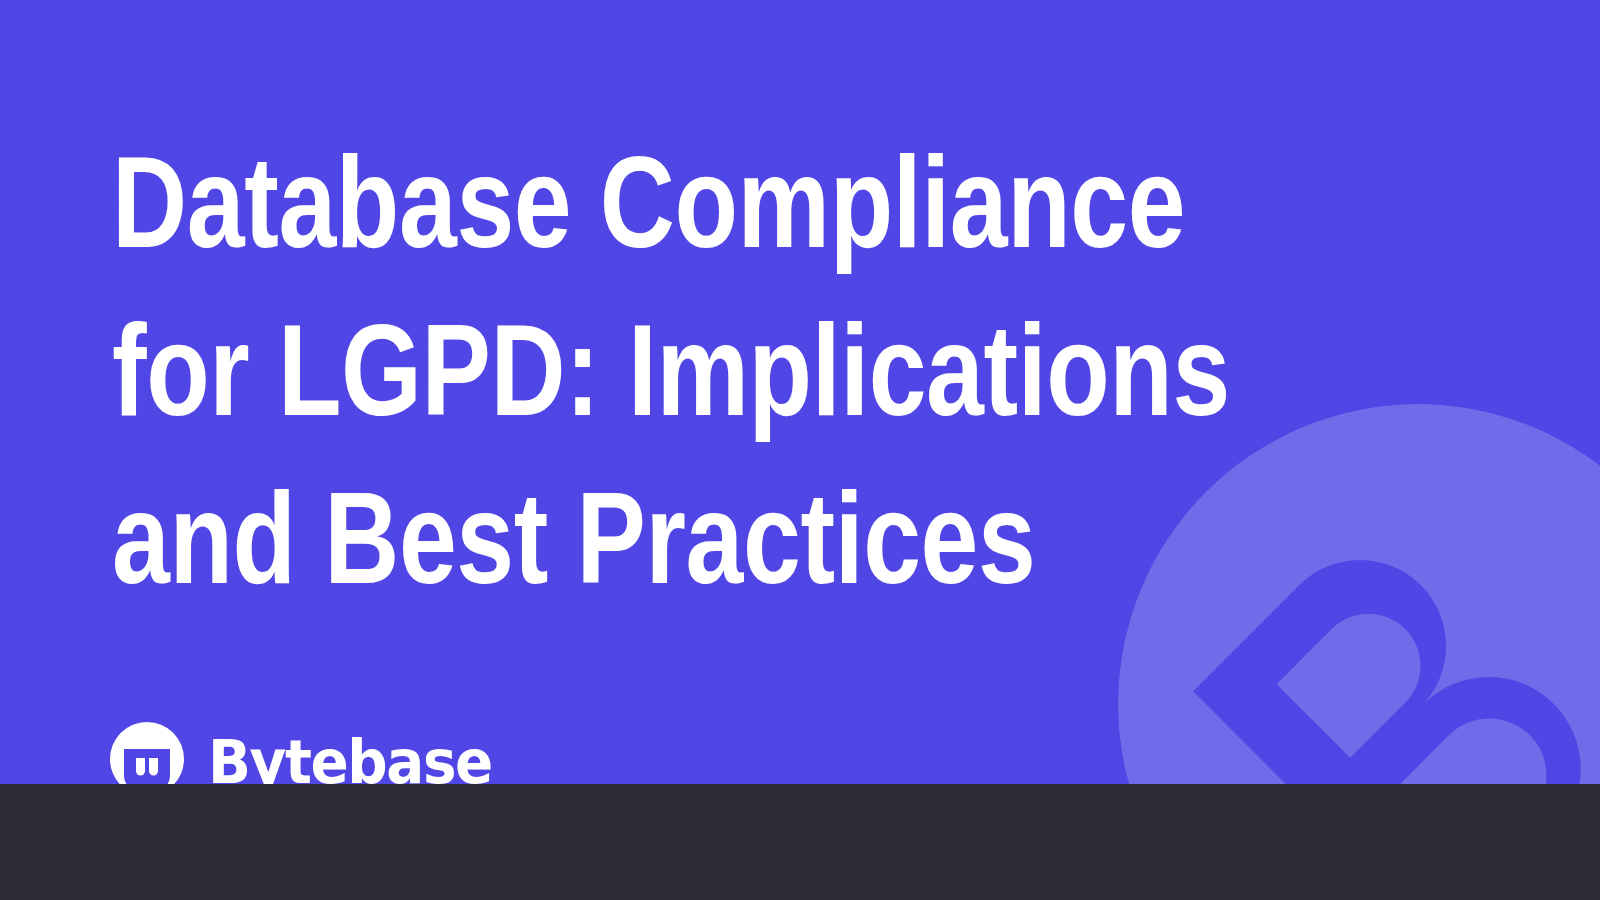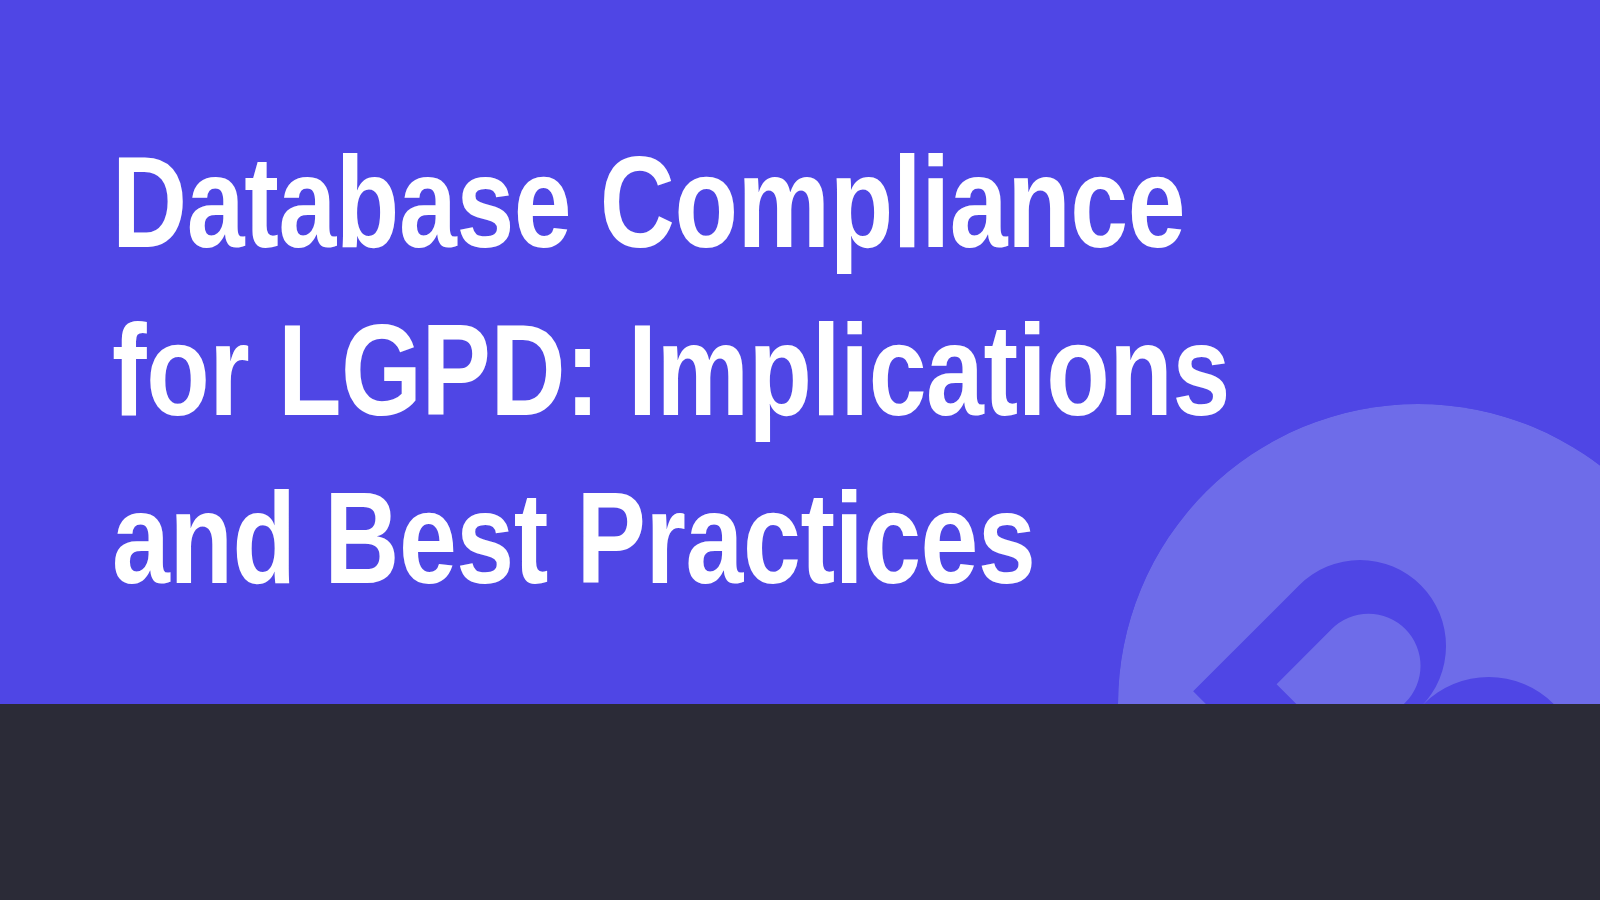--- a/index.html
+++ b/index.html
@@ -3,21 +3,21 @@
 <meta charset="utf-8">
 <style>
   html, body {
     margin: 0;
     padding: 0;
     background: #2b2b37;
   }
   .canvas {
     position: relative;
     width: 1600px;
-    height: 704px;
+    height: 784px;
     overflow: hidden;
     background: #4f46e5;
     font-family: "Liberation Sans", sans-serif;
     -webkit-font-smoothing: antialiased;
   }
 
   
   .watermark {
     position: absolute;
     left: 1118px;
@@ -108,14 +108,42 @@
       <circle cx="300" cy="300" r="300" fill="#6e6ce9" mask="url(#bMask)"></circle>
     </svg>
   </div>
 
   <div class="title-block">
     <span class="title-line">Database Compliance</span>
     <span class="title-line">for LGPD: Implications</span>
     <span class="title-line">and Best Practices</span>
   </div>
 
+  <div class="logo">
+    <svg class="logo-mark" viewBox="0 0 78 80" xmlns="http://www.w3.org/2000/svg" aria-hidden="true">
+      <defs>
+        <mask id="markMask">
+          <rect x="0" y="0" width="78" height="80" fill="#000"></rect>
+
+          <circle cx="39" cy="37" r="37" fill="#fff"></circle>
+
+          <path fill="#000" d="
+            M 16 27
+            h 46
+            v 27
+            a 15 15 0 0 1 -15 15
+            h -4
+            l -4 10
+            l -4 -10
+            h -4
+            a 15 15 0 0 1 -15 -15
+            Z"></path>
+
+          <path fill="#fff" d="M 28 36 h 9 v 13 a 4.5 4.5 0 0 1 -9 0 Z"></path>
+          <path fill="#fff" d="M 41 36 h 9 v 13 a 4.5 4.5 0 0 1 -9 0 Z"></path>
+        </mask>
+      </defs>
+      <rect x="0" y="0" width="78" height="80" fill="#ffffff" mask="url(#markMask)"></rect>
+    </svg>
+    <span class="logo-word">Bytebase</span>
+  </div>
 
 </div>
 
 </body></html>

